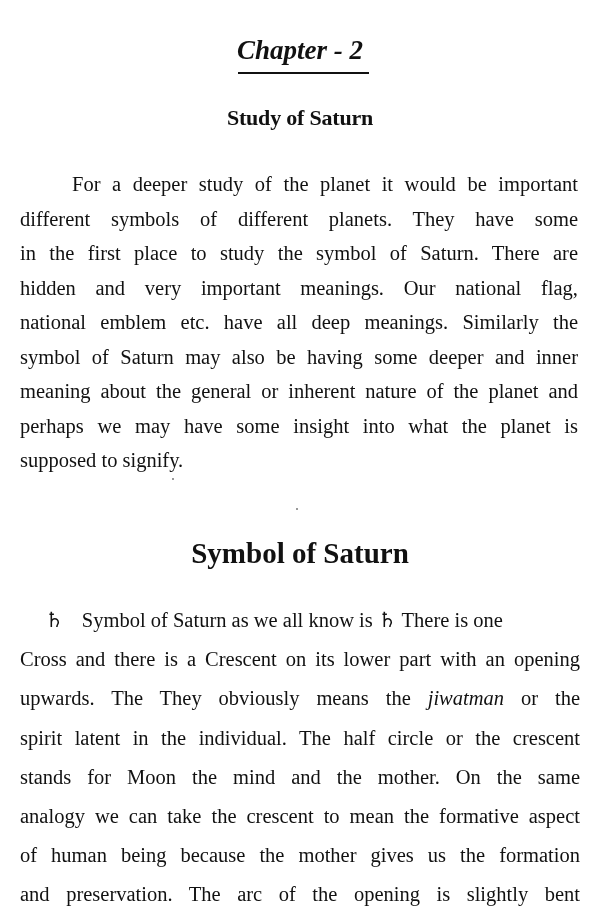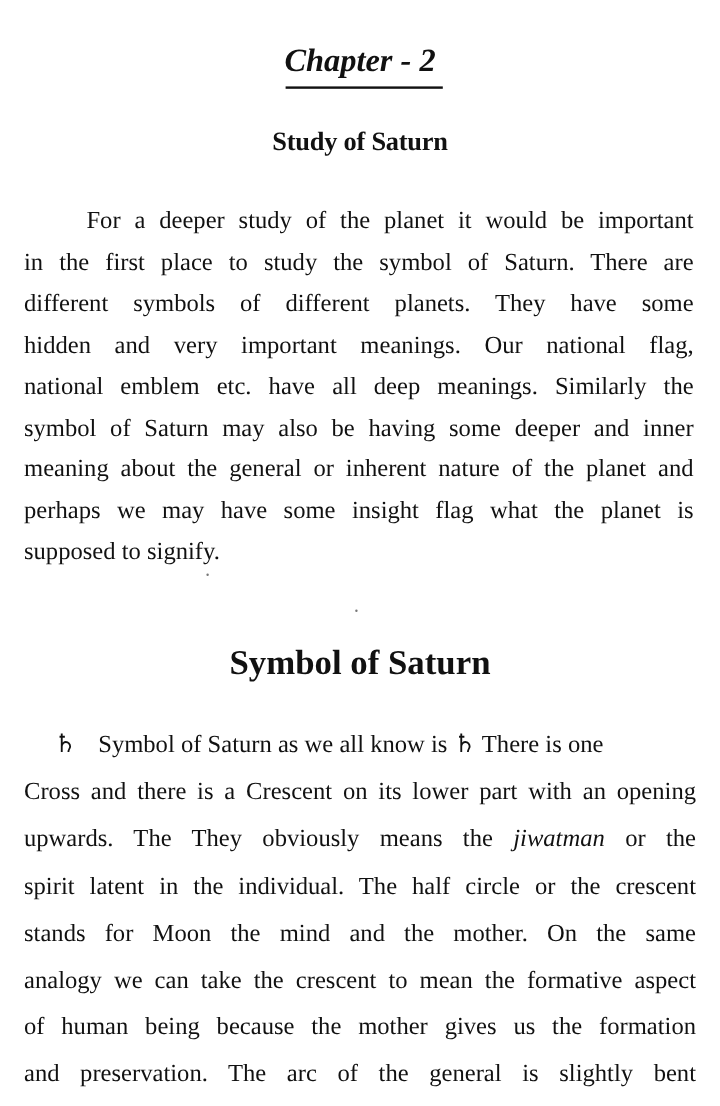--- a/index.html
+++ b/index.html
@@ -47,27 +47,27 @@
 
 <div class="page">
 
   <div class="chapter">Chapter - 2</div>
   <div class="chapter-rule"></div>
 
   <div class="title">Study of Saturn</div>
 
   <div class="para p1">
     <span class="line indent">For a deeper study of the planet it would be important</span>
+    <span class="line">different symbols of different planets. They have some</span>
     <span class="line">in the first place to study the symbol of Saturn. There are</span>
-    <span class="line">different symbols of different planets. They have some</span>
     <span class="line">hidden and very important meanings. Our national flag,</span>
     <span class="line">national emblem etc. have all deep meanings. Similarly the</span>
     <span class="line">symbol of Saturn may also be having some deeper and inner</span>
     <span class="line">meaning about the general or inherent nature of the planet and</span>
-    <span class="line">perhaps we may have some insight flag what the planet is</span>
+    <span class="line">perhaps we may have some insight into what the planet is</span>
     <span class="line last">supposed to signify.</span>
   </div>
 
   <div class="speck" style="left:172px;top:478px;"></div>
   <div class="speck" style="left:296px;top:508px;"></div>
 
   <div class="subhead">Symbol of Saturn</div>
 
   <div class="para p2">
     <span class="line" style="text-align-last:left;">
@@ -78,16 +78,16 @@
     <span class="line">Cross and there is a Crescent on its lower part with an opening</span>
     <span class="line">
       <span>upwards. The They obviously means the</span>
       <i>jiwatman</i>
       <span>or the</span>
     </span>
     <span class="line">spirit latent in the individual. The half circle or the crescent</span>
     <span class="line">stands for Moon the mind and the mother. On the same</span>
     <span class="line">analogy we can take the crescent to mean the formative aspect</span>
     <span class="line">of human being because the mother gives us the formation</span>
-    <span class="line">and preservation. The arc of the general is slightly bent</span>
+    <span class="line">and preservation. The arc of the opening is slightly bent</span>
   </div>
 
 </div>
 
 </body></html>

